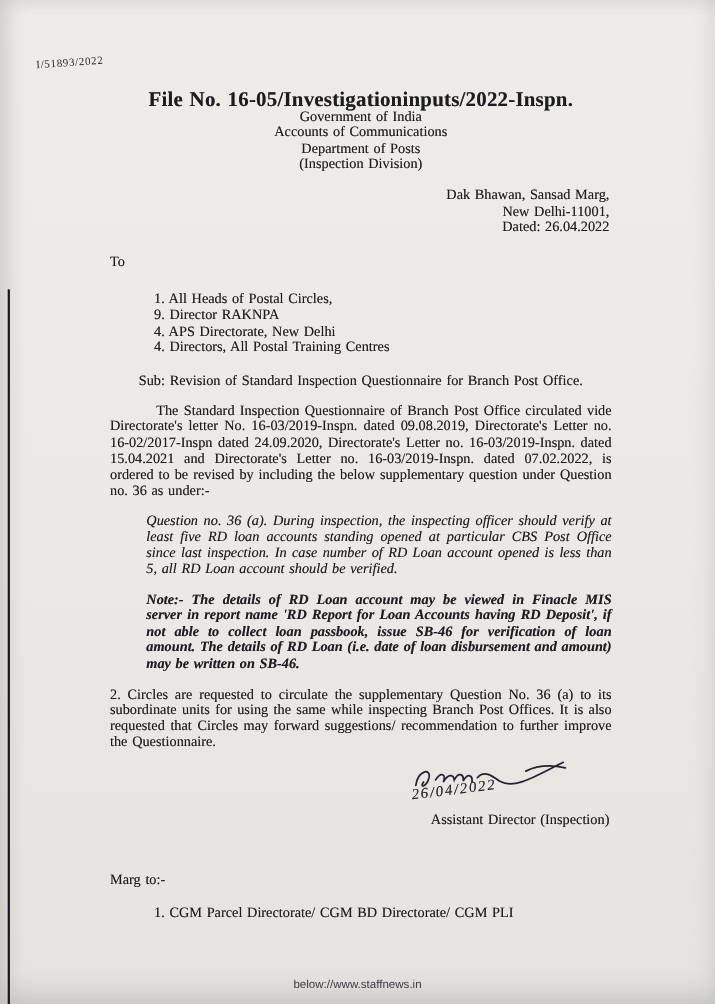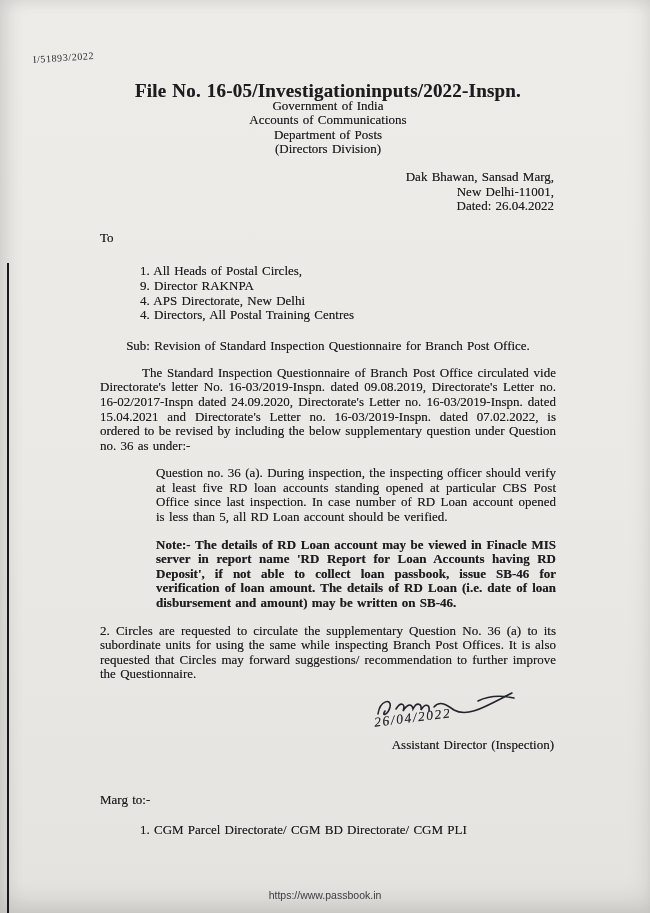--- a/index.html
+++ b/index.html
@@ -48,21 +48,21 @@
   }
   .center { text-align: center; }
   .bold { font-weight: bold; }
   .file-no { font-size: 19px; letter-spacing: 0.2px; }
   .addr-block { text-align: right; margin-top: 13px; padding-right: 2px; }
   .to-label { margin-top: 17px; }
   .recipients { margin-left: 40px; margin-top: 19px; }
   .subject { margin-top: 15px; font-weight: normal; line-height: 15px; text-align: center; }
   .para { margin-top: 13px; text-align: justify; }
   .first-indent { text-indent: 42px; }
-  .indented { margin-left: 56px; }
+  .indented { margin-left: 33px; font-style: italic; }
   .sign-block { position: relative; height: 48px; margin-top: 8px; }
   .sign-scribble { position: absolute; right: 36px; top: -2px; }
   .sign-date {
     position: absolute;
     right: 104px;
     top: 21px;
     font-size: 13.5px;
     font-style: italic;
     letter-spacing: 1.6px;
     color: #26262e;
@@ -90,21 +90,21 @@
   <div class="edge-line"></div>
 
   <div class="ref-no">I/51893/2022</div>
 
   <div class="content">
 
     <div class="file-no bold center">File No. 16-05/Investigationinputs/2022-Inspn.</div>
     <div class="center">Government of India</div>
     <div class="center">Accounts of Communications</div>
     <div class="center">Department of Posts</div>
-    <div class="center">(Directors Division)</div>
+    <div class="center">(Inspection Division)</div>
 
     <div class="addr-block">
       <div>Dak Bhawan, Sansad Marg,</div>
       <div>New Delhi-11001,</div>
       <div>Dated: 26.04.2022</div>
     </div>
 
     <div class="to-label">To</div>
     <div class="recipients">
       <div>1. All Heads of Postal Circles,</div>
@@ -133,15 +133,15 @@
       </svg>
       <div class="sign-date">26/04/2022</div>
     </div>
     <div class="signatory">Assistant Director (Inspection)</div>
 
     <div class="copy-to">Marg to:-</div>
     <div class="copy-item">1. CGM Parcel Directorate/ CGM BD Directorate/ CGM PLI</div>
 
   </div>
 
-  <div class="footer-url">https://www.passbook.in</div>
+  <div class="footer-url">below://www.staffnews.in</div>
 
 </div>
 
 </body></html>

